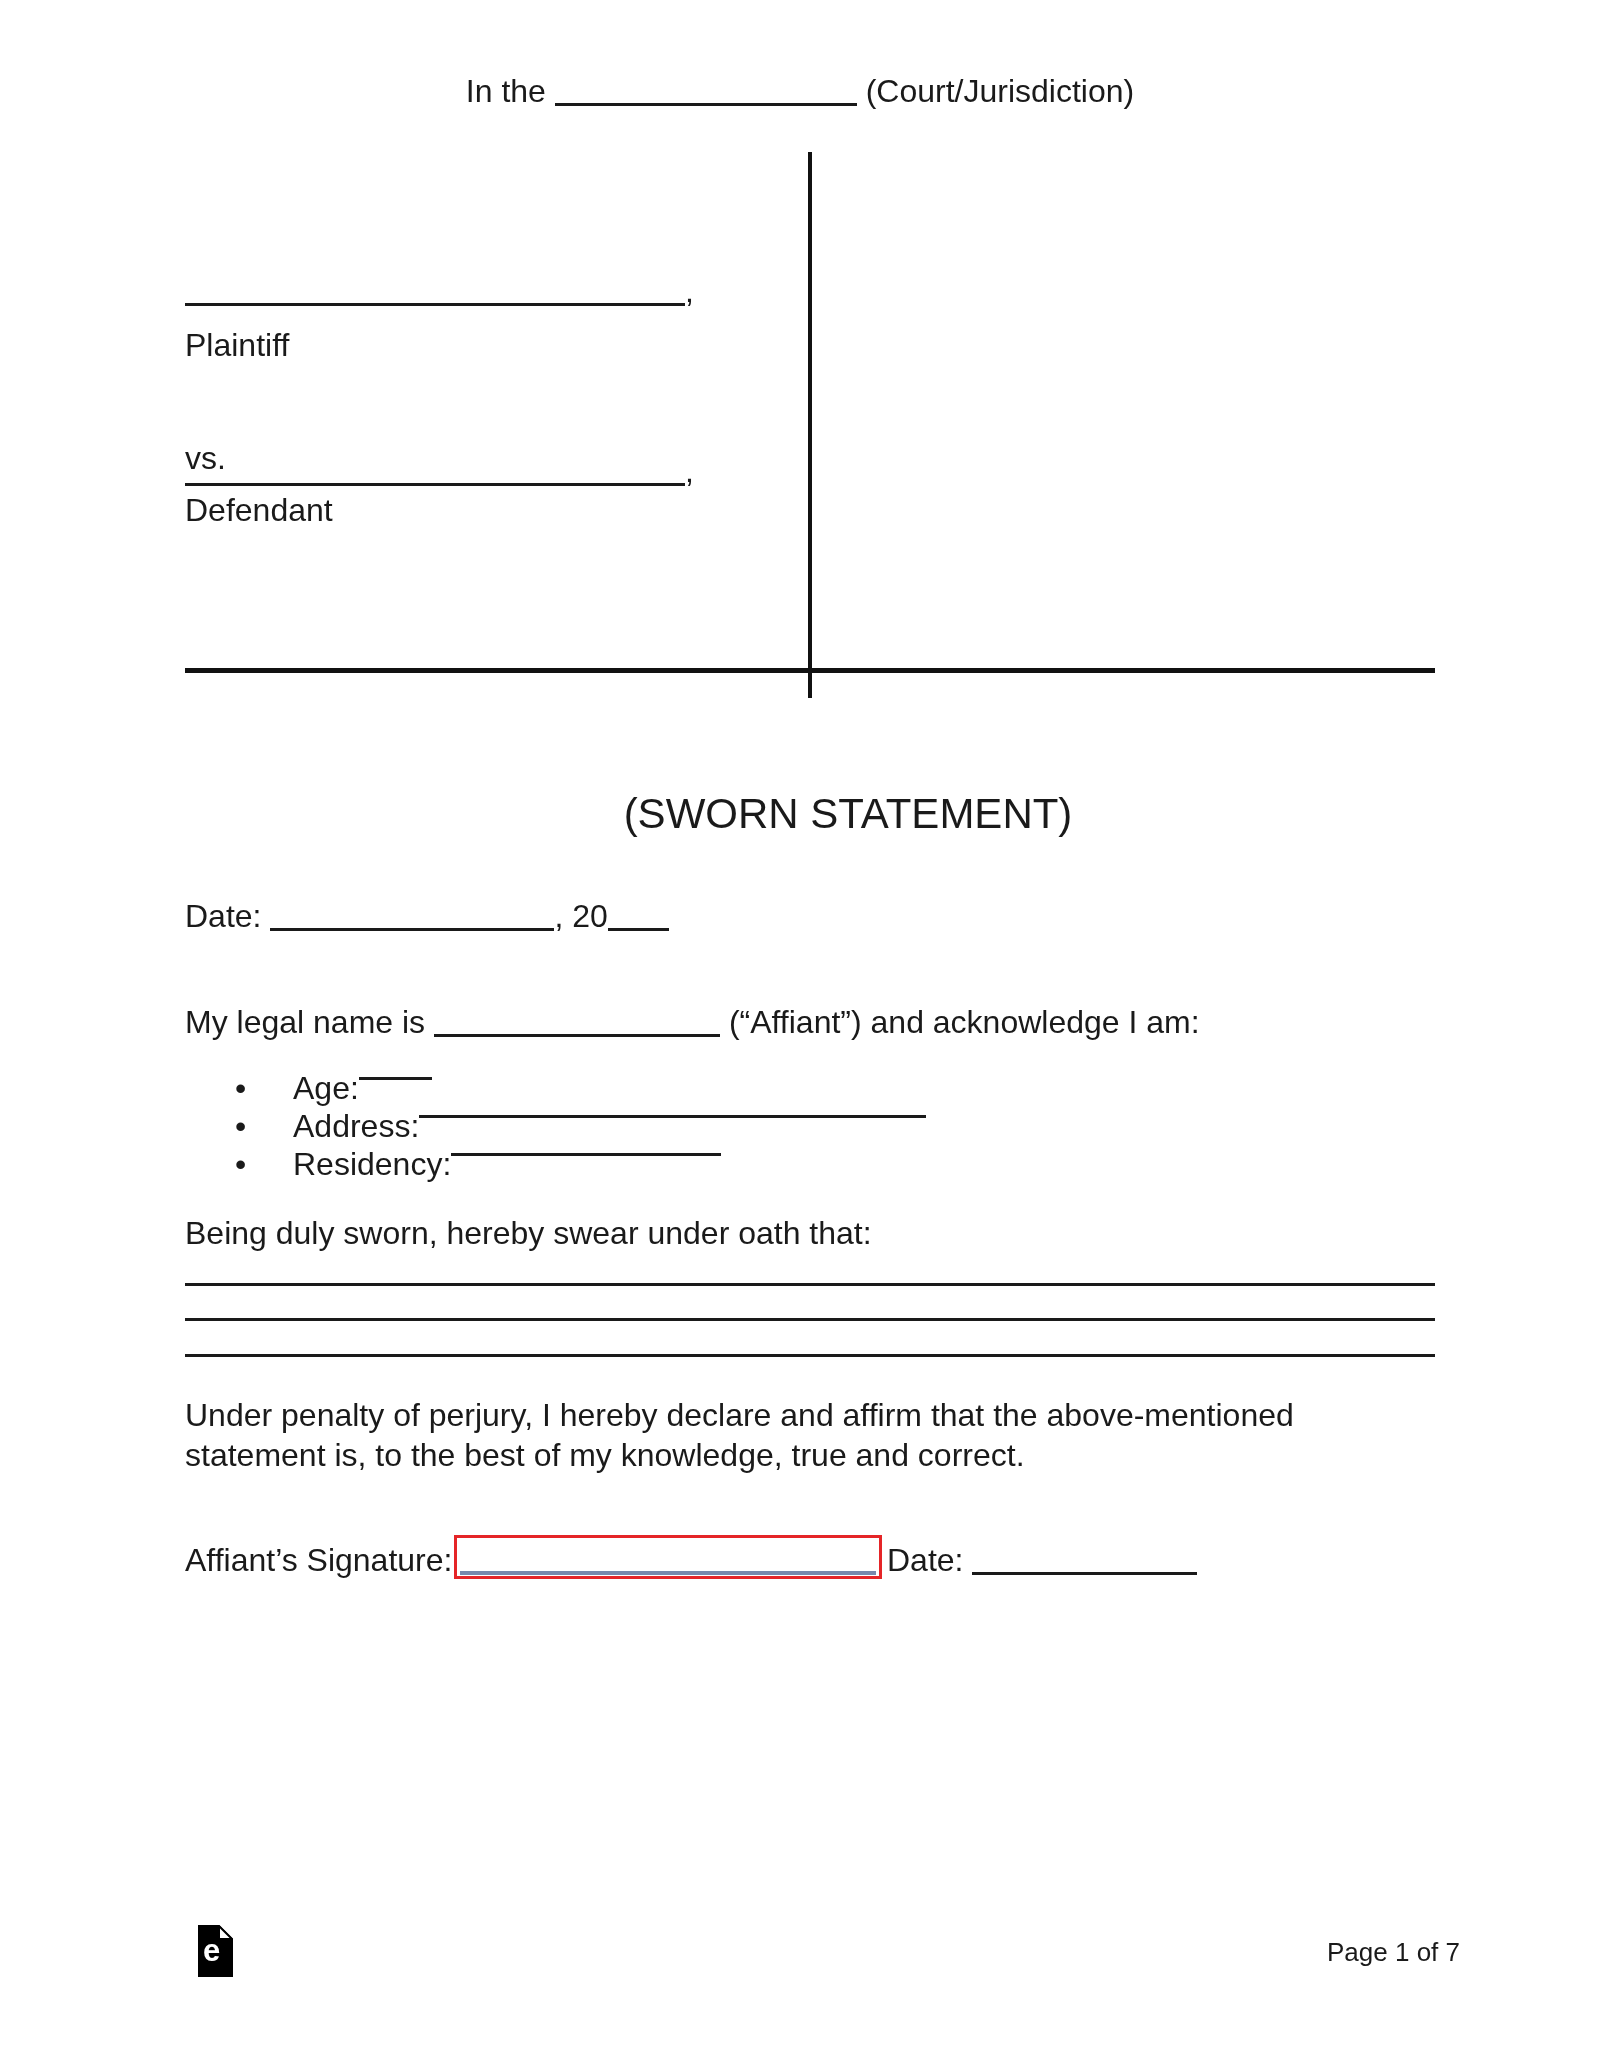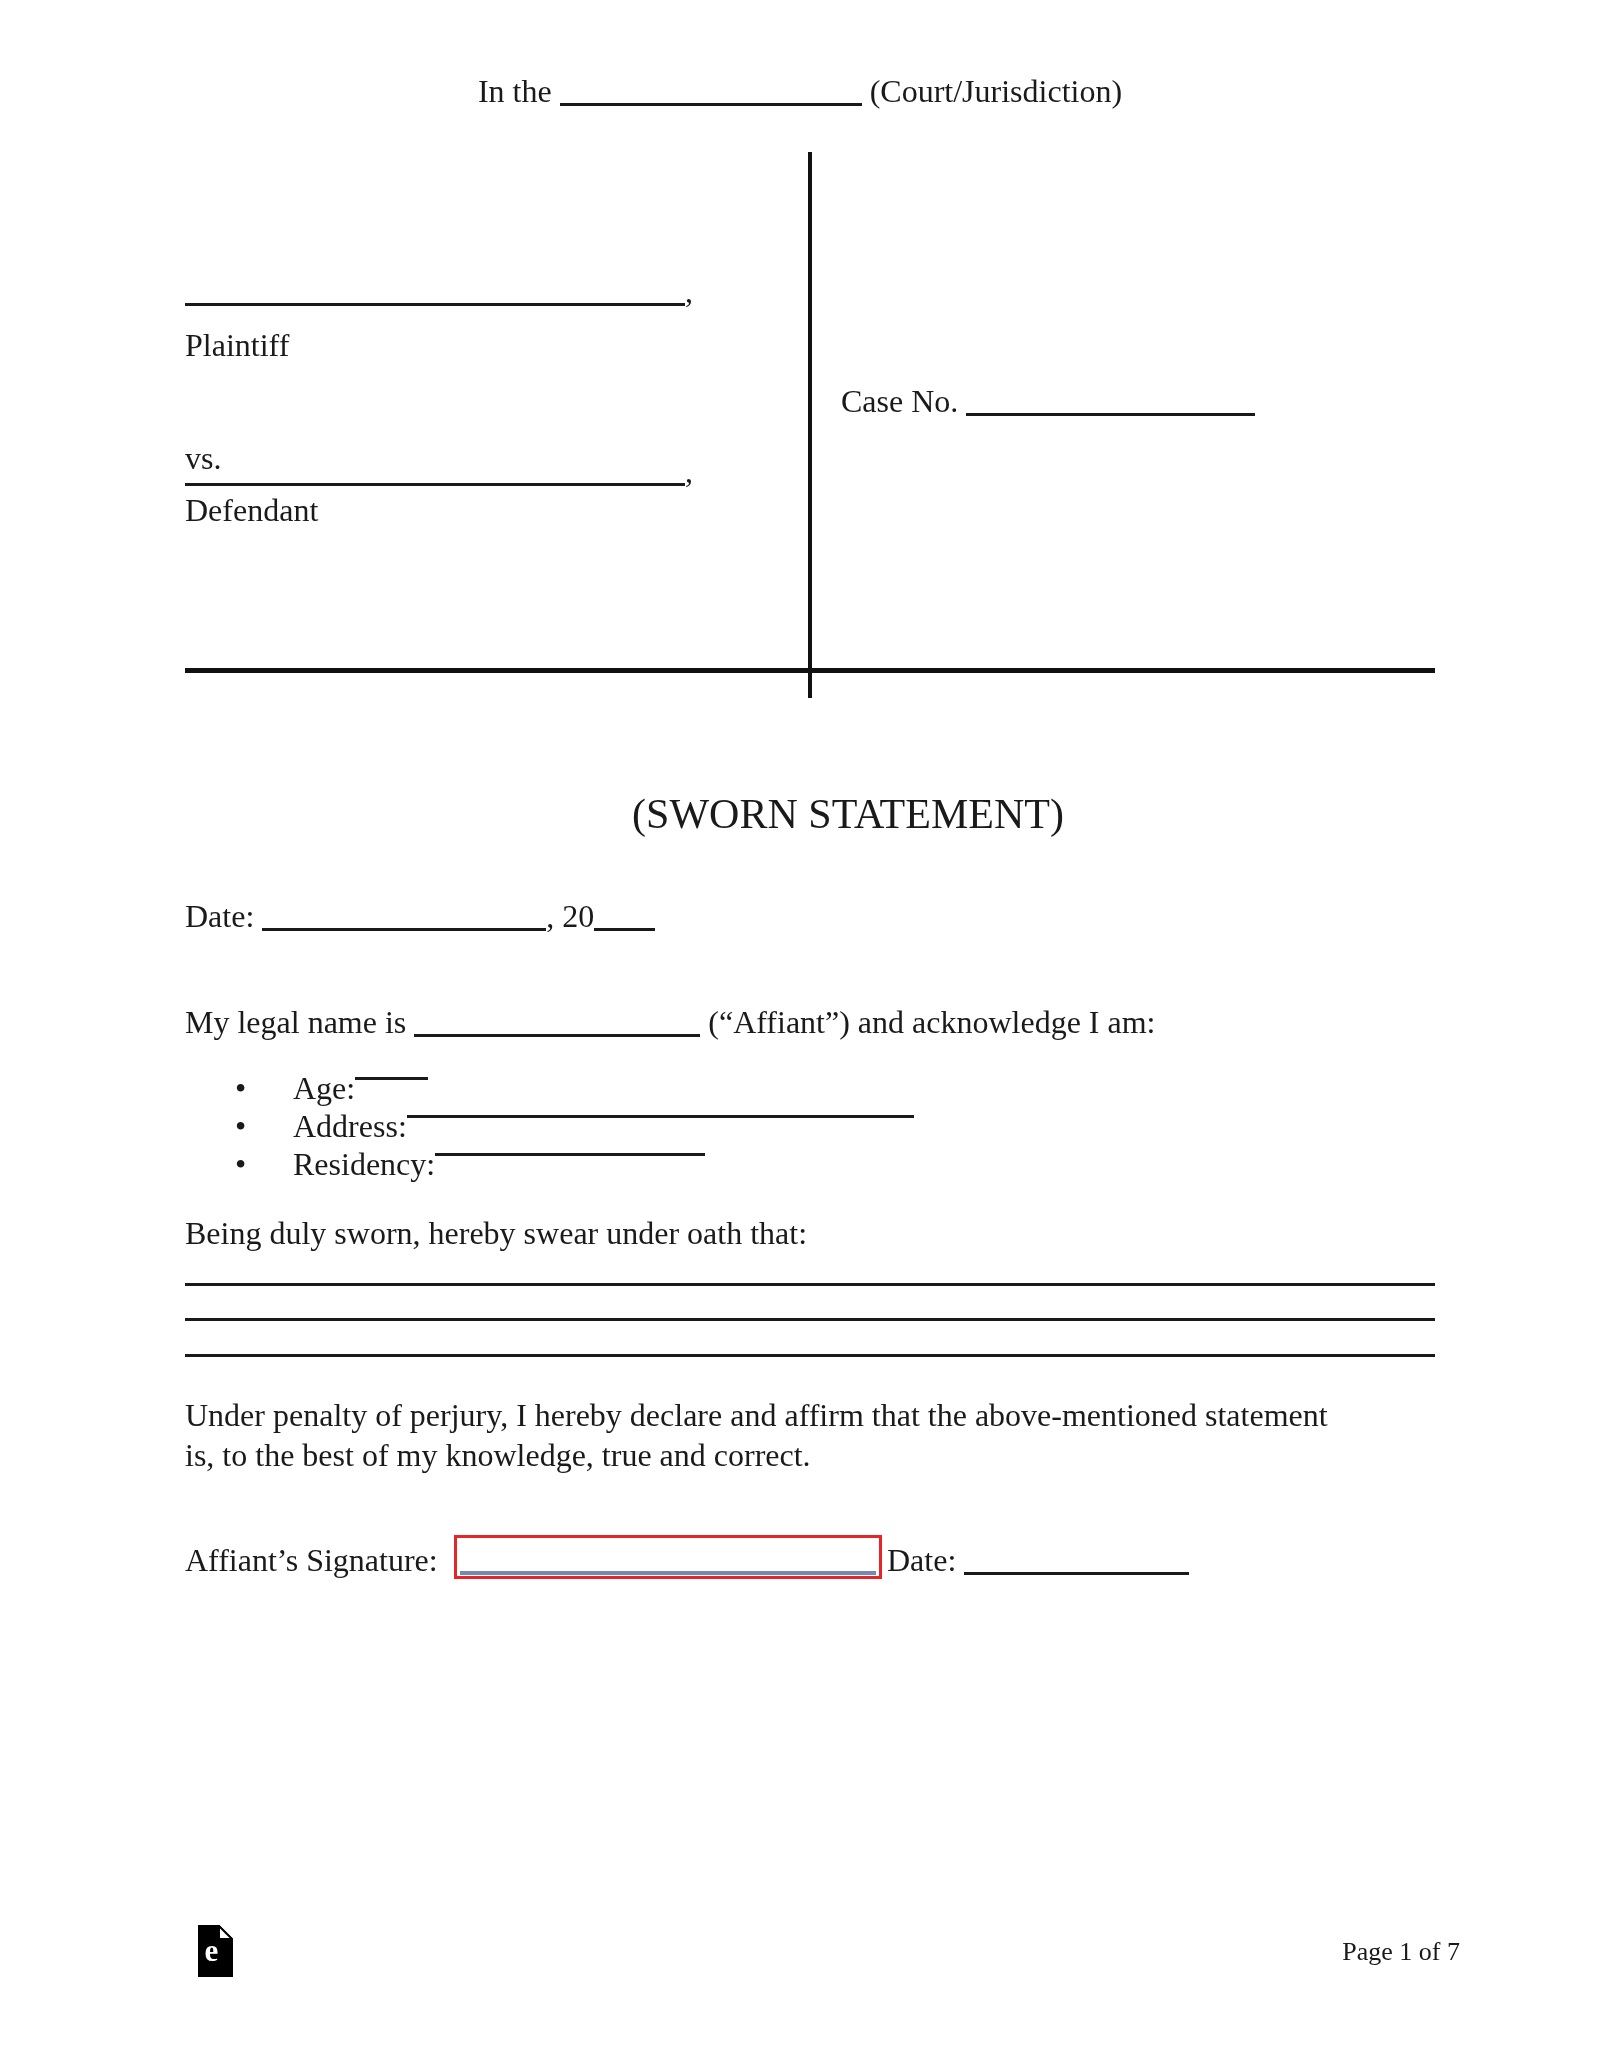--- a/index.html
+++ b/index.html
@@ -1,18 +1,18 @@
 <!DOCTYPE html>
 <html><head>
 <meta charset="utf-8">
 <style>
   html,body { margin:0; padding:0; background:#ffffff; }
   .page {
     position:relative; width:1600px; height:2070px; background:#ffffff;
-    font-family:Liberation Serif, serif; font-size:32px; color:#1a1a1a;
+    font-family:Liberation Sans, sans-serif; font-size:32px; color:#1a1a1a;
     line-height:38px; overflow:hidden;
   }
   .abs { position:absolute; }
 
   
   .blank {
     display:inline-block; height:8px;
     border-bottom:3px solid #1a1a1a;
     margin-bottom:-4px;
   }
@@ -76,23 +76,20 @@
   </div>
   <div class="abs" style="left:185px; top:310px;margin-top:16px;">Plaintiff</div>
 
   <div class="abs" style="left:185px; top:392px;margin-top:47px;">vs.</div>
 
   <div class="abs" style="left:185px; top:452px;">
     <span class="blank w-party"></span><span>,</span>
   </div>
   <div class="abs" style="left:185px; top:491px;">Defendant</div>
 
-  <div class="abs" style="left:841px; top:382px;">
-    <span>Case No. </span><span class="blank w-case"></span>
-  </div>
 
   <div class="abs center subtitle">(SWORN STATEMENT)</div>
 
   <div class="abs" style="left:185px; top:897px;">
     <span>Date: </span><span class="blank w-date"></span><span>, 20</span><span class="blank w-year"></span>
   </div>
 
   <div class="abs" style="left:185px; top:1003px;">
     <span>My legal name is </span><span class="blank w-name"></span><span> (“Affiant”) and acknowledge I am:</span>
   </div>

